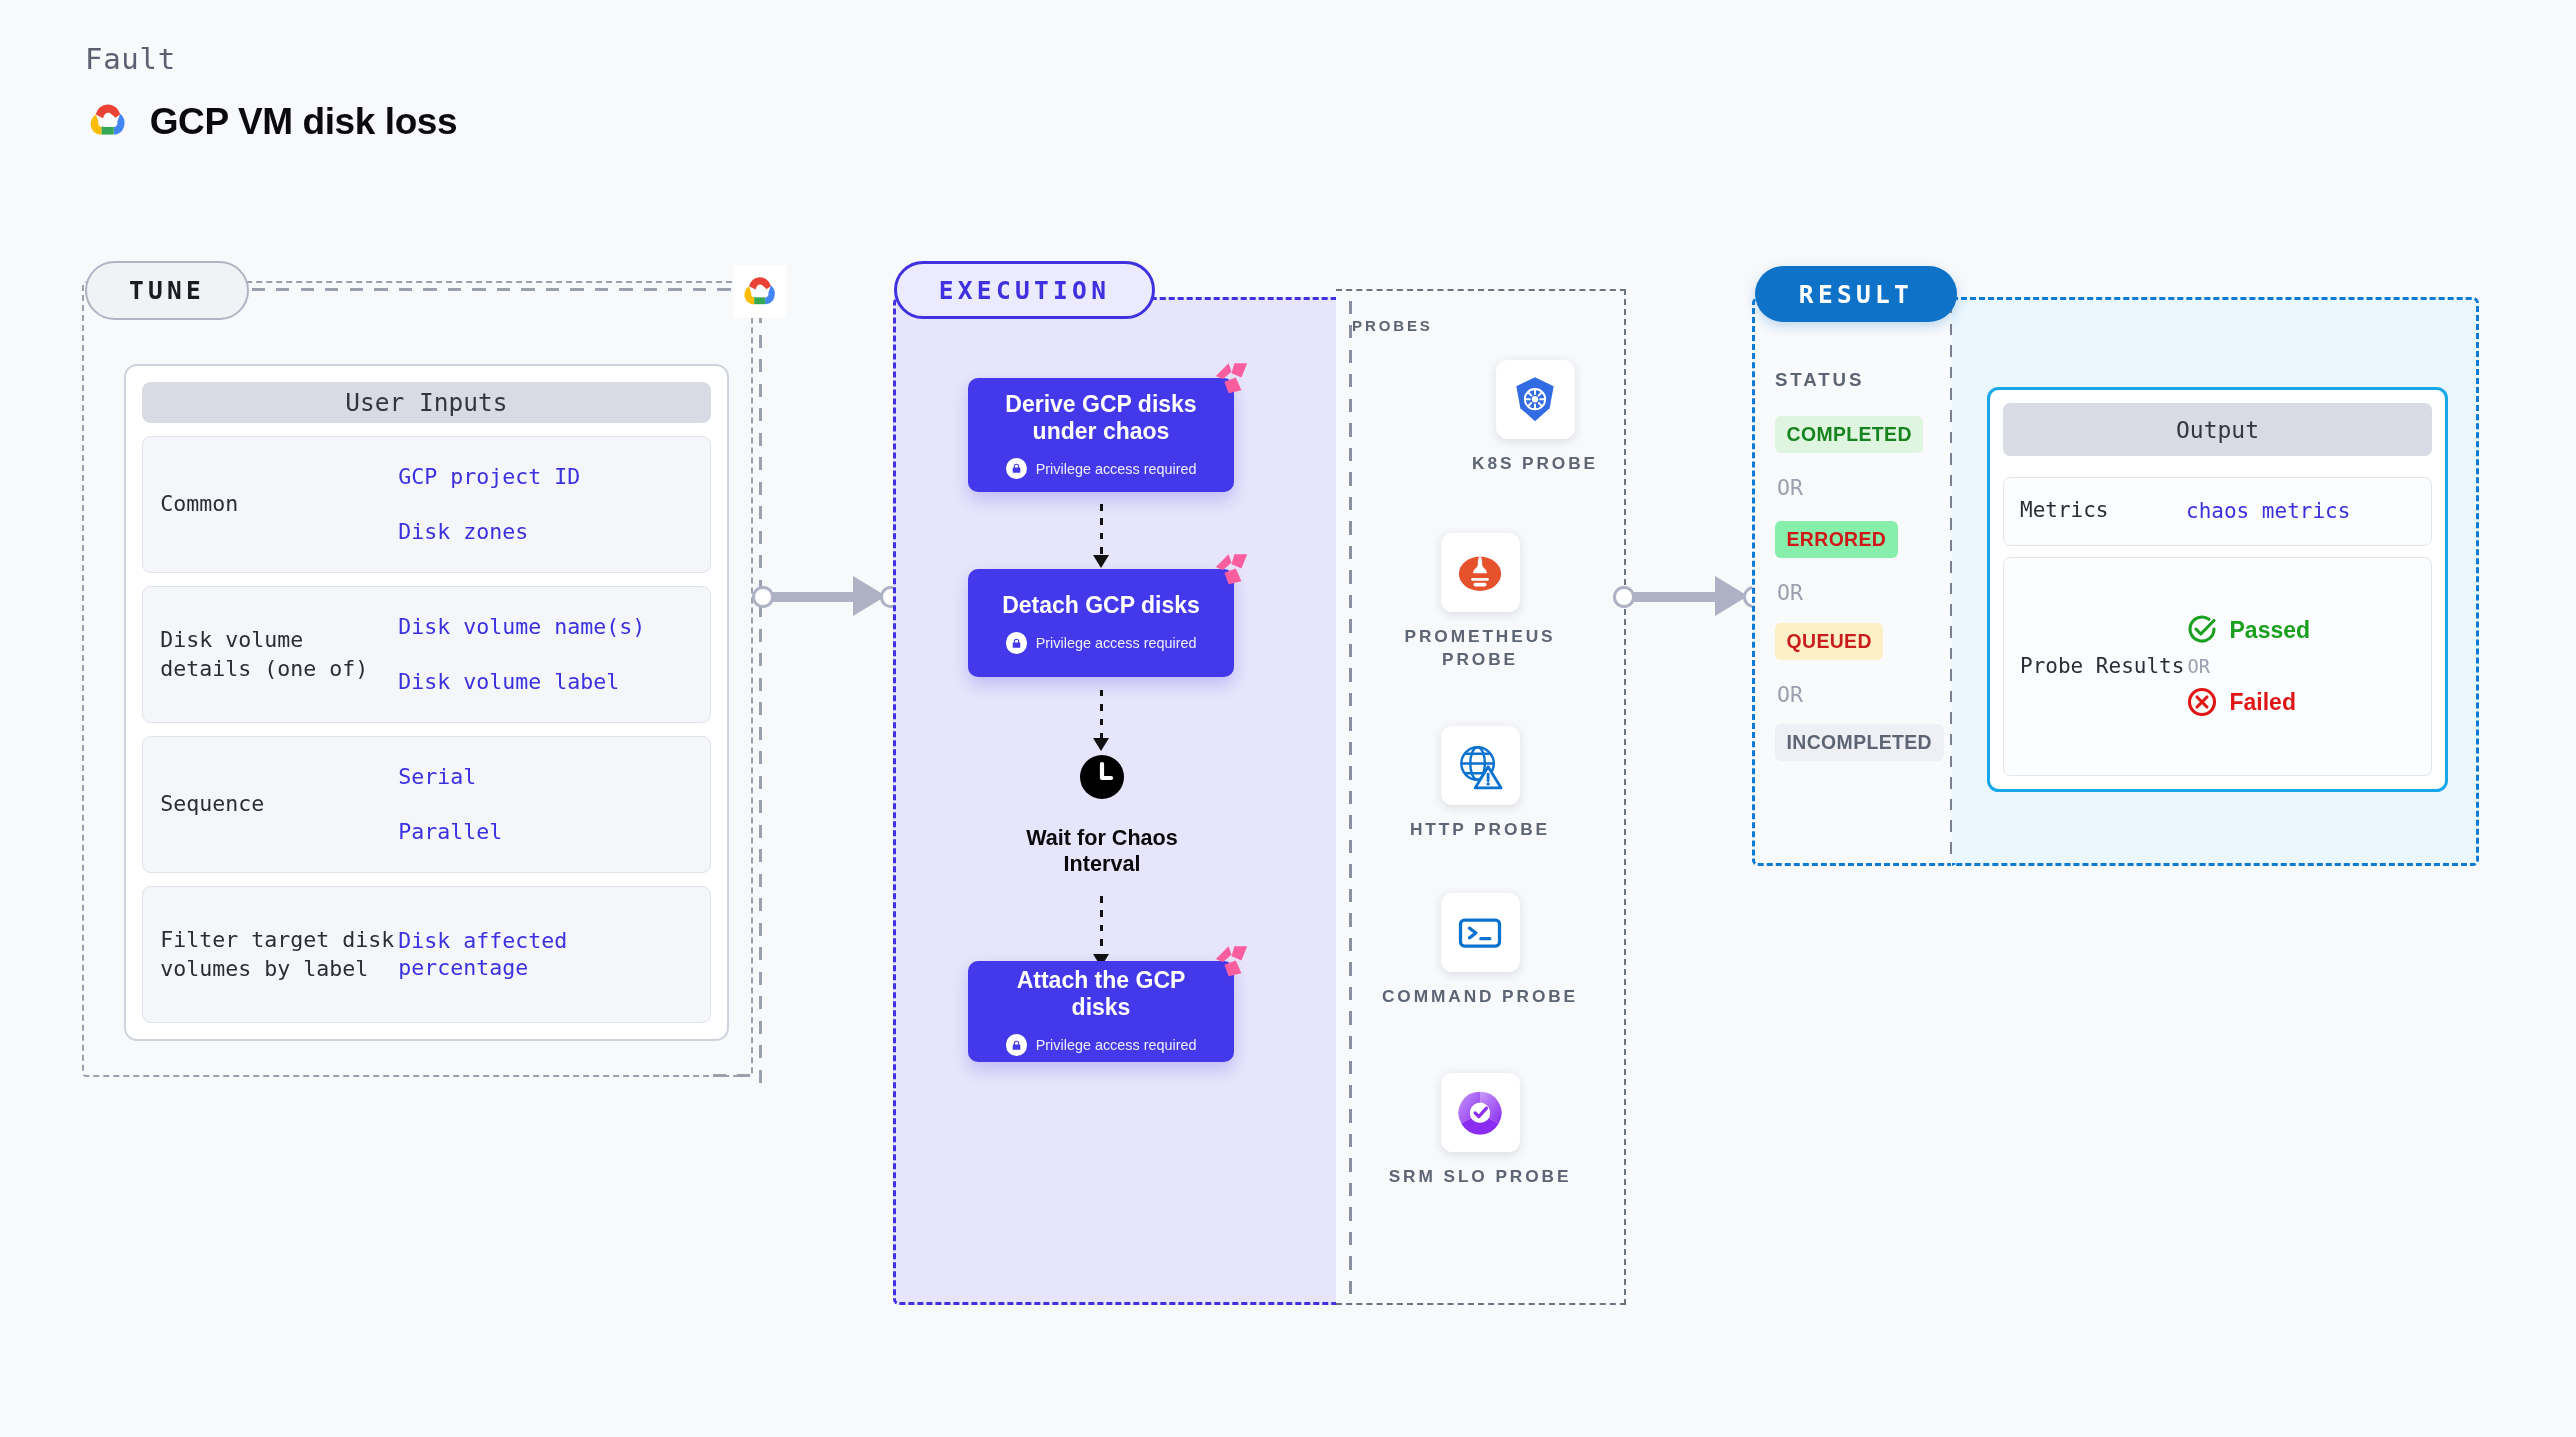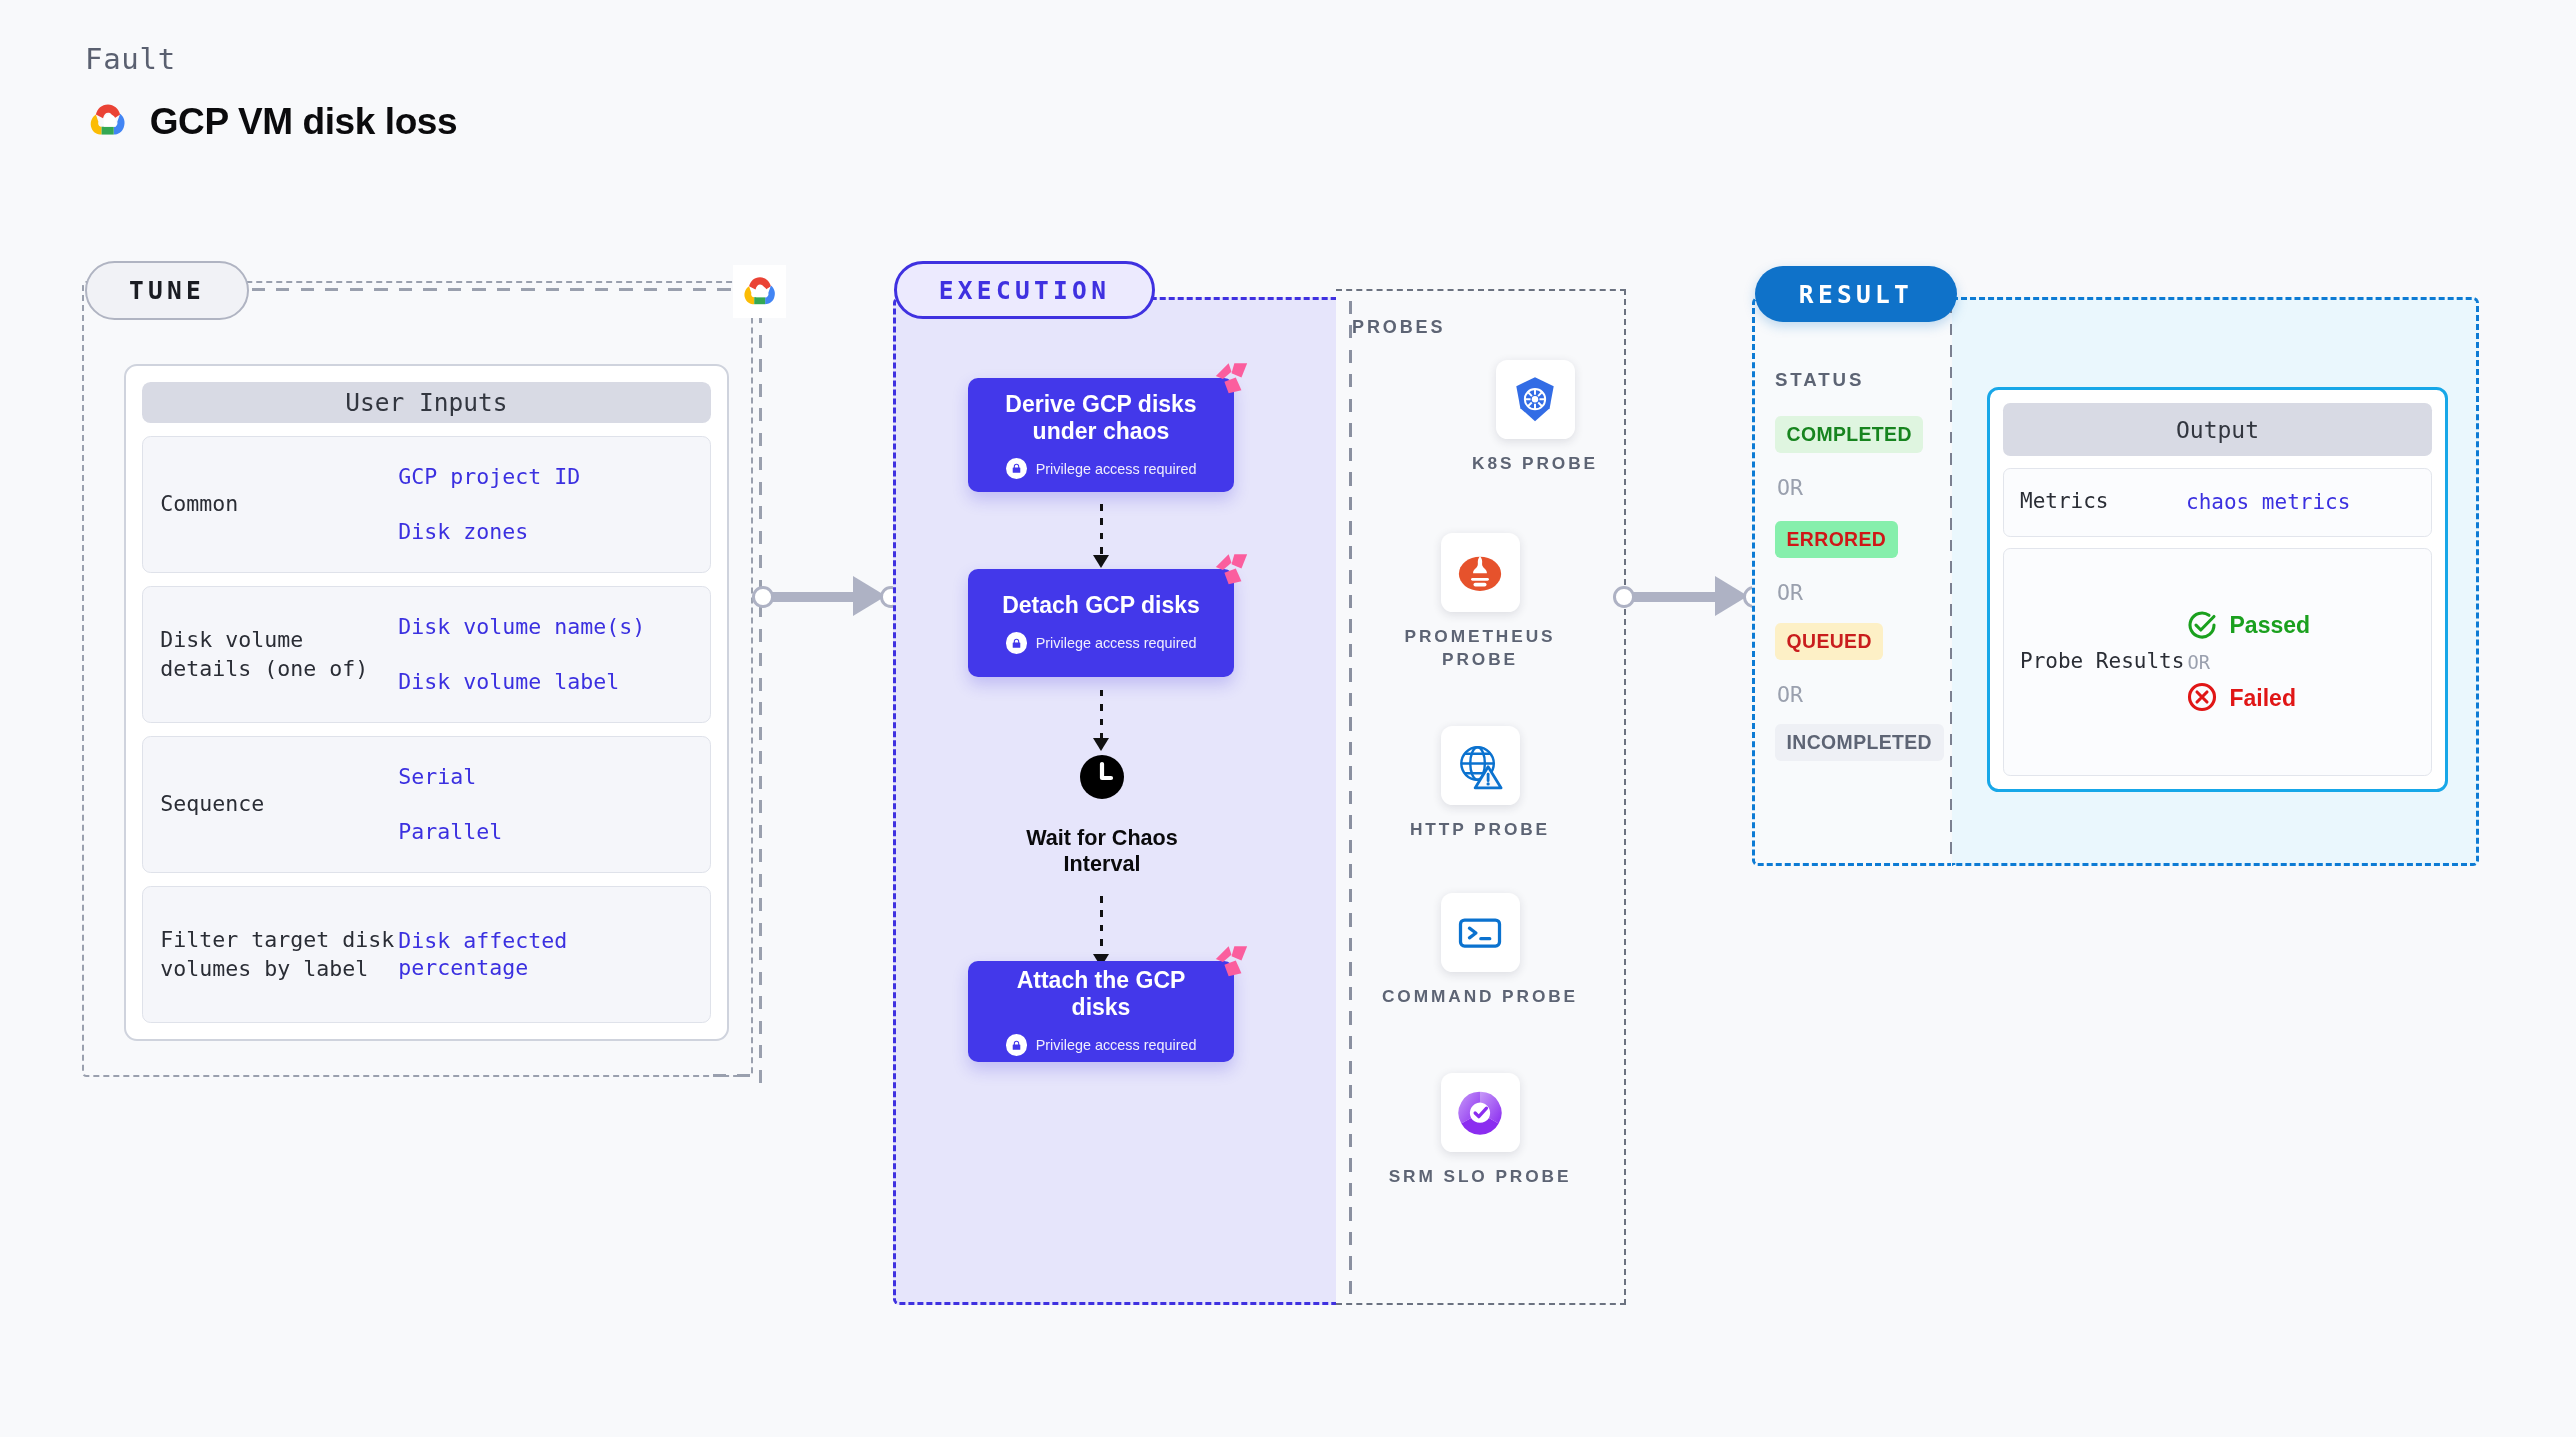--- a/index.html
+++ b/index.html
@@ -120,21 +120,21 @@
     border-radius: 0 5.8px 5.8px 0;
     pointer-events: none;
   }
   #probes-inner-dash {
     position: absolute; left: 1349px; top: 301px;
     width: 2.9px; height: 994px;
     background: repeating-linear-gradient(to bottom,#8a90a0 0 13px,transparent 13px 24.5px);
   }
   .probes-title {
     position: absolute; left: 1352px; top: 317px;
-    font-size: 18px; font-weight: bold; letter-spacing: 2.9px; color: #5d6474;
+    font-size: 15px; font-weight: bold; letter-spacing: 2.9px; color: #5d6474;
   }
 
   
   .exec-card {
     position: absolute; background: #4338ea; border-radius: 10px;
     box-shadow: 0 7.2px 16px rgba(63,49,224,0.22);
     display: flex; flex-direction: column; align-items: center;
     justify-content: center; color: #fff; padding: 11.5px 17.3px;
   }
   .exec-card .ec-title {
@@ -224,21 +224,21 @@
   }
   .out-head {
     background: #d8dae4; border-radius: 7.2px; height: 53px;
     display: flex; align-items: center; justify-content: center;
     font-family: "DejaVu Sans Mono", monospace; font-size: 23px; color: #32363f;
   }
   .out-row {
     background: #fbfcfe; border: 1.4px solid #e2e5ec; border-radius: 7.2px;
     display: flex; align-items: center; padding: 11.5px 16px;
   }
-  .out-row.r-metrics { flex: 0 0 69px; }
+  .out-row.r-metrics { flex: 0 0 69px; margin-top: 9px; }
   .out-row.r-probe   { flex: 1 1 auto; }
   .out-label {
     width: 166px; flex: none;
     font-family: "DejaVu Sans Mono", monospace; font-size: 21px;
     color: #2a2d35; line-height: 1.3;
   }
   .out-val-link {
     font-family: "DejaVu Sans Mono", monospace; font-size: 21px; color: #3b30e0;
   }
   .pr-stack { display: flex; flex-direction: column; gap: 8.6px; }

